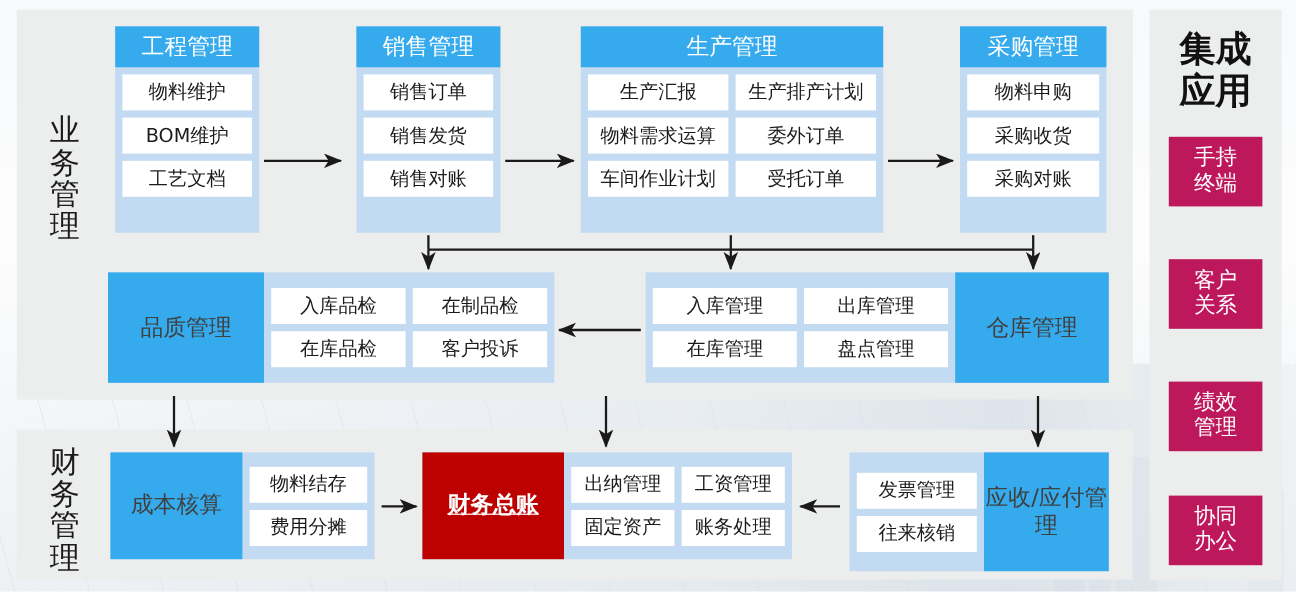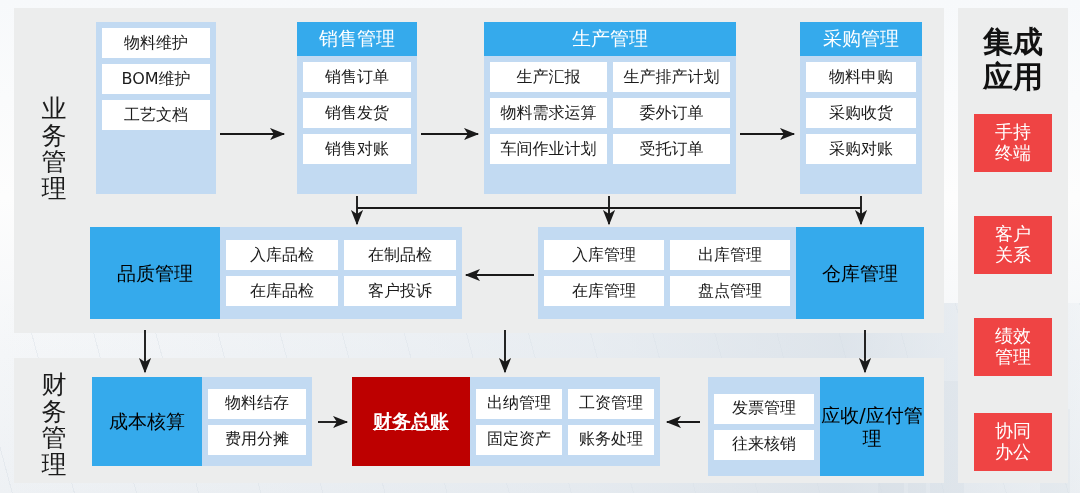--- a/index.html
+++ b/index.html
@@ -56,21 +56,21 @@
 
   
   .apps-title{
     position:absolute;left:958px;top:24px;width:110px;
     text-align:center;font-size:30px;font-weight:bold;color:#111;
     line-height:1.18;
   }
   .apps-title span{display:block;}
   .app-chip{
     position:absolute;left:974px;width:78px;height:58px;
-    background:#ef4444;color:#ffffff;
+    background:#be185d;color:#ffffff;
     display:flex;flex-direction:column;align-items:center;justify-content:center;
     font-size:18px;line-height:1.16;text-align:center;
   }
   .app-chip span{display:block;}
 
   
   .card{position:absolute;background:#c2daf2;}
   .card-head{
     background:#35aaec;color:#fff;
     font-size:19px;display:flex;align-items:center;justify-content:center;
@@ -88,21 +88,21 @@
     height:30px;
     box-sizing:border-box;
     white-space:nowrap;
   }
   .one-col .item{width:100%;}
   .two-col .item{width:calc(50% - 3px);}
 
   
   .sidecard{position:absolute;background:#c2daf2;display:flex;}
   .side-blue{
-    background:#35aaec;color:#000000;font-size:19px;
+    background:#35aaec;color:#404040;font-size:19px;
     display:flex;align-items:center;justify-content:center;
     text-align:center;line-height:1.2;flex:0 0 auto;
   }
   .side-red{
     background:#bd0000;color:#fff;font-size:19px;font-weight:bold;
     display:flex;align-items:center;justify-content:center;
     text-align:center;line-height:1.2;flex:0 0 auto;text-decoration:underline;
   }
   .side-grid{
     flex:1 1 auto;display:flex;flex-wrap:wrap;gap:6px;padding:6px;box-sizing:border-box;
@@ -160,20 +160,21 @@
   <div class="app-chip" style="top:318px;">
     <span>绩效</span>
     <span>管理</span>
   </div>
   <div class="app-chip" style="top:413px;">
     <span>协同</span>
     <span>办公</span>
   </div>
 
   <div class="card" style="left:96px;top:22px;width:120px;height:172px;">
+    <div class="card-head">工程管理</div>
     <div class="card-body one-col">
       <div class="item">物料维护</div>
       <div class="item">BOM维护</div>
       <div class="item">工艺文档</div>
     </div>
   </div>
 
   <div class="card" style="left:297px;top:22px;width:120px;height:172px;">
     <div class="card-head">销售管理</div>
     <div class="card-body one-col">

